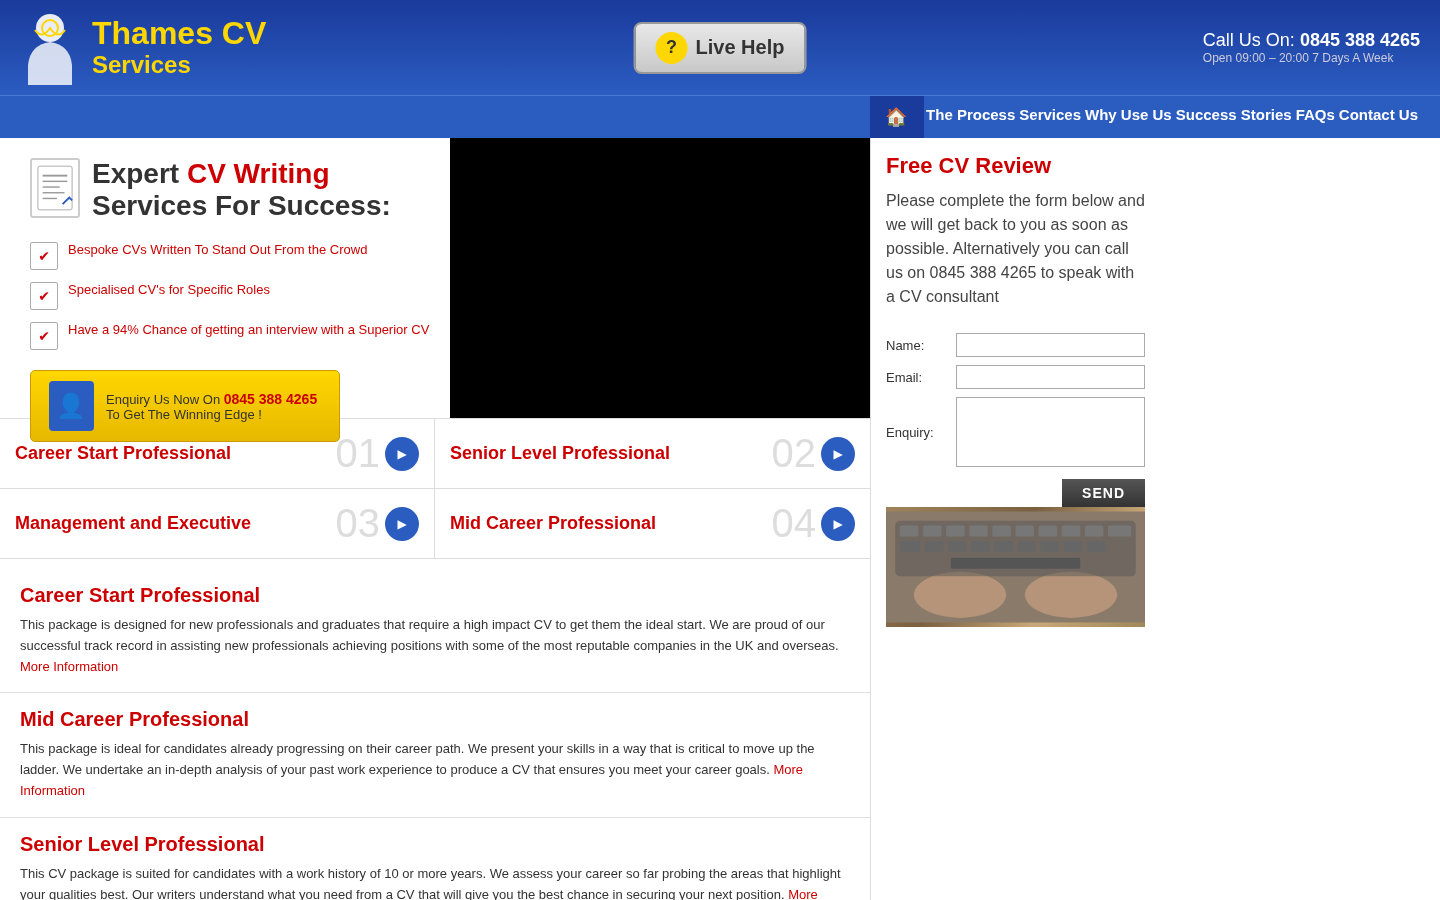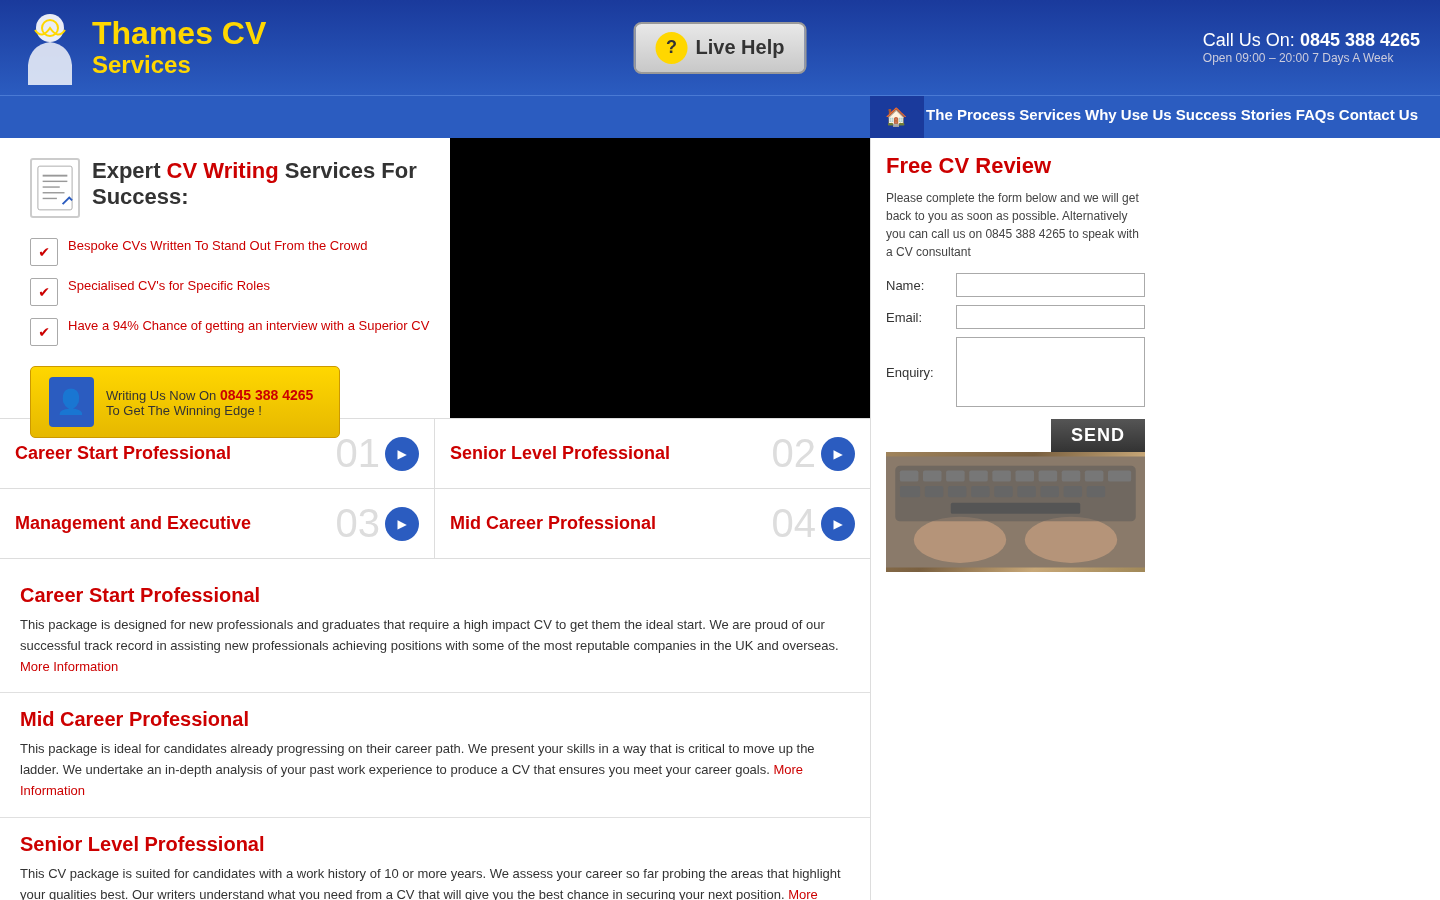--- a/index.html
+++ b/index.html
@@ -137,21 +137,21 @@
       border-radius: 3px;
       display: flex;
       align-items: center;
       justify-content: center;
       font-size: 10px;
       color: #555;
       flex-shrink: 0;
       padding: 4px;
     }
     #hero-title h2 {
-      font-size: 22px;
+      font-size: 28px;
       color: #333;
     }
     #hero-title h2 .cv { color: #cc0000; font-weight: bold; }
 
     #hero-features { list-style: none; margin-bottom: 20px; }
     #hero-features li {
       display: flex;
       align-items: flex-start;
       gap: 10px;
       margin-bottom: 12px;
@@ -262,24 +262,24 @@
       padding: 15px;
       background: white;
       border-left: 1px solid #ddd;
     }
     #sidebar h2 {
       font-size: 22px;
       color: #cc0000;
       margin-bottom: 10px;
     }
     #sidebar p {
-      font-size: 12px;
+      font-size: 16px;
       color: #444;
       line-height: 1.5;
-      margin-bottom: 12px;
+      margin-bottom: 24px;
     }
 
     .form-row {
       display: flex;
       align-items: center;
       margin-bottom: 8px;
       justify-content: center;
     }
     .form-row label {
       width: 70px;
@@ -297,21 +297,21 @@
       flex: 1;
       height: 70px;
       border: 1px solid #aaa;
       padding: 4px 5px;
       font-size: 12px;
       resize: none;
     }
     #send-btn {
       background: linear-gradient(to bottom, #555, #333);
       color: white;
-      font-size: 18px;
+      font-size: 14px;
       font-weight: bold;
       padding: 6px 20px;
       border: none;
       cursor: pointer;
       float: right;
       margin-top: 4px;
       letter-spacing: 1px;
     }
     #keyboard-img {
       width: 100%;
@@ -420,21 +420,21 @@
           </li>
           <li>
             <div class="feature-icon">✔</div>
             <span>Have a 94% Chance of getting an interview with a Superior CV</span>
           </li>
         </ul>
 
         <div id="cta-button">
           <div class="person-icon">👤</div>
           <div class="cta-text">
-            <span>Writing Us Now On </span><strong>0845 388 4265</strong><br>
+            <span>Enquiry Us Now On </span><strong>0845 388 4265</strong><br>
             <span>To Get The Winning Edge !</span>
           </div>
         </div>
       </div>
 
       <div id="hero-right">
         
       </div>
     </div>
 

